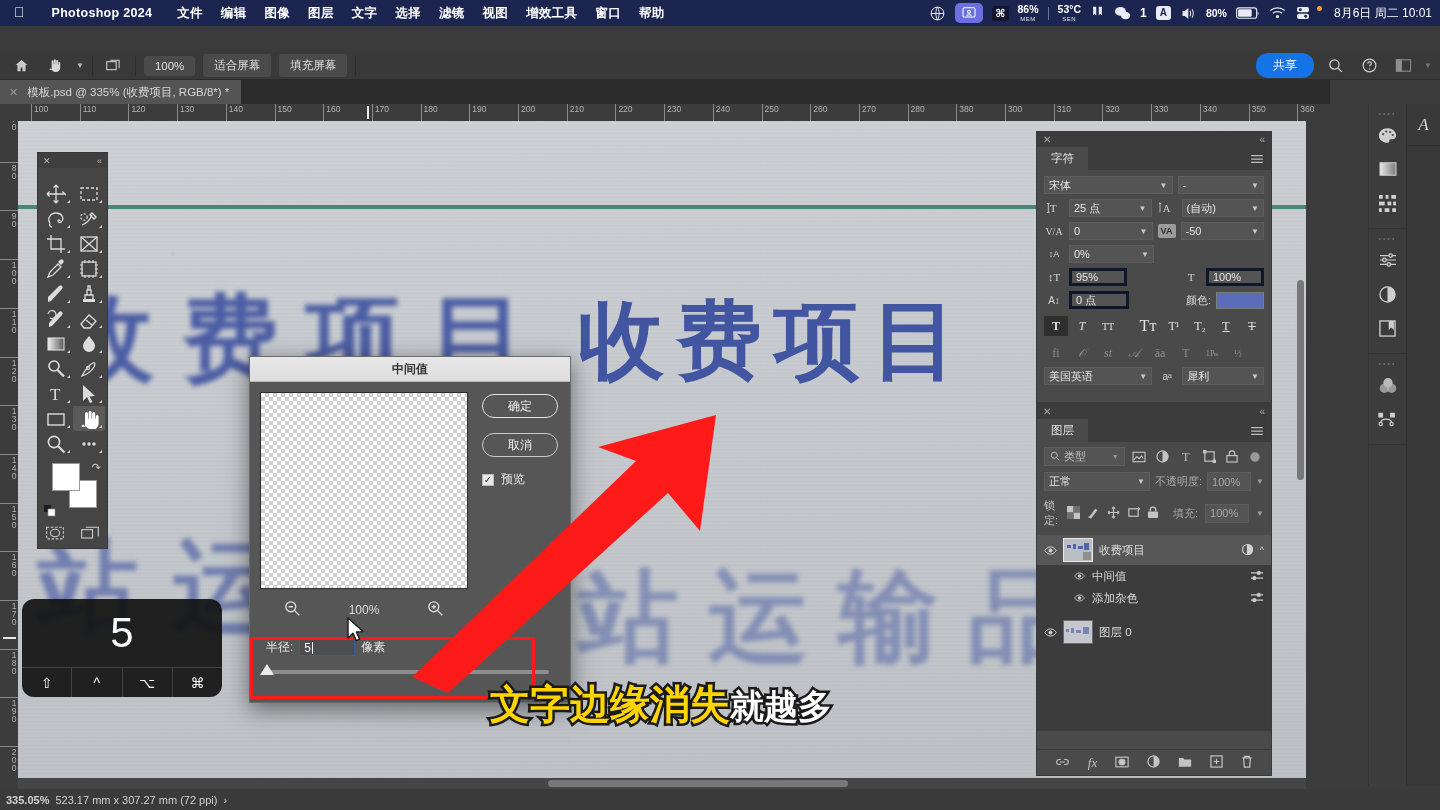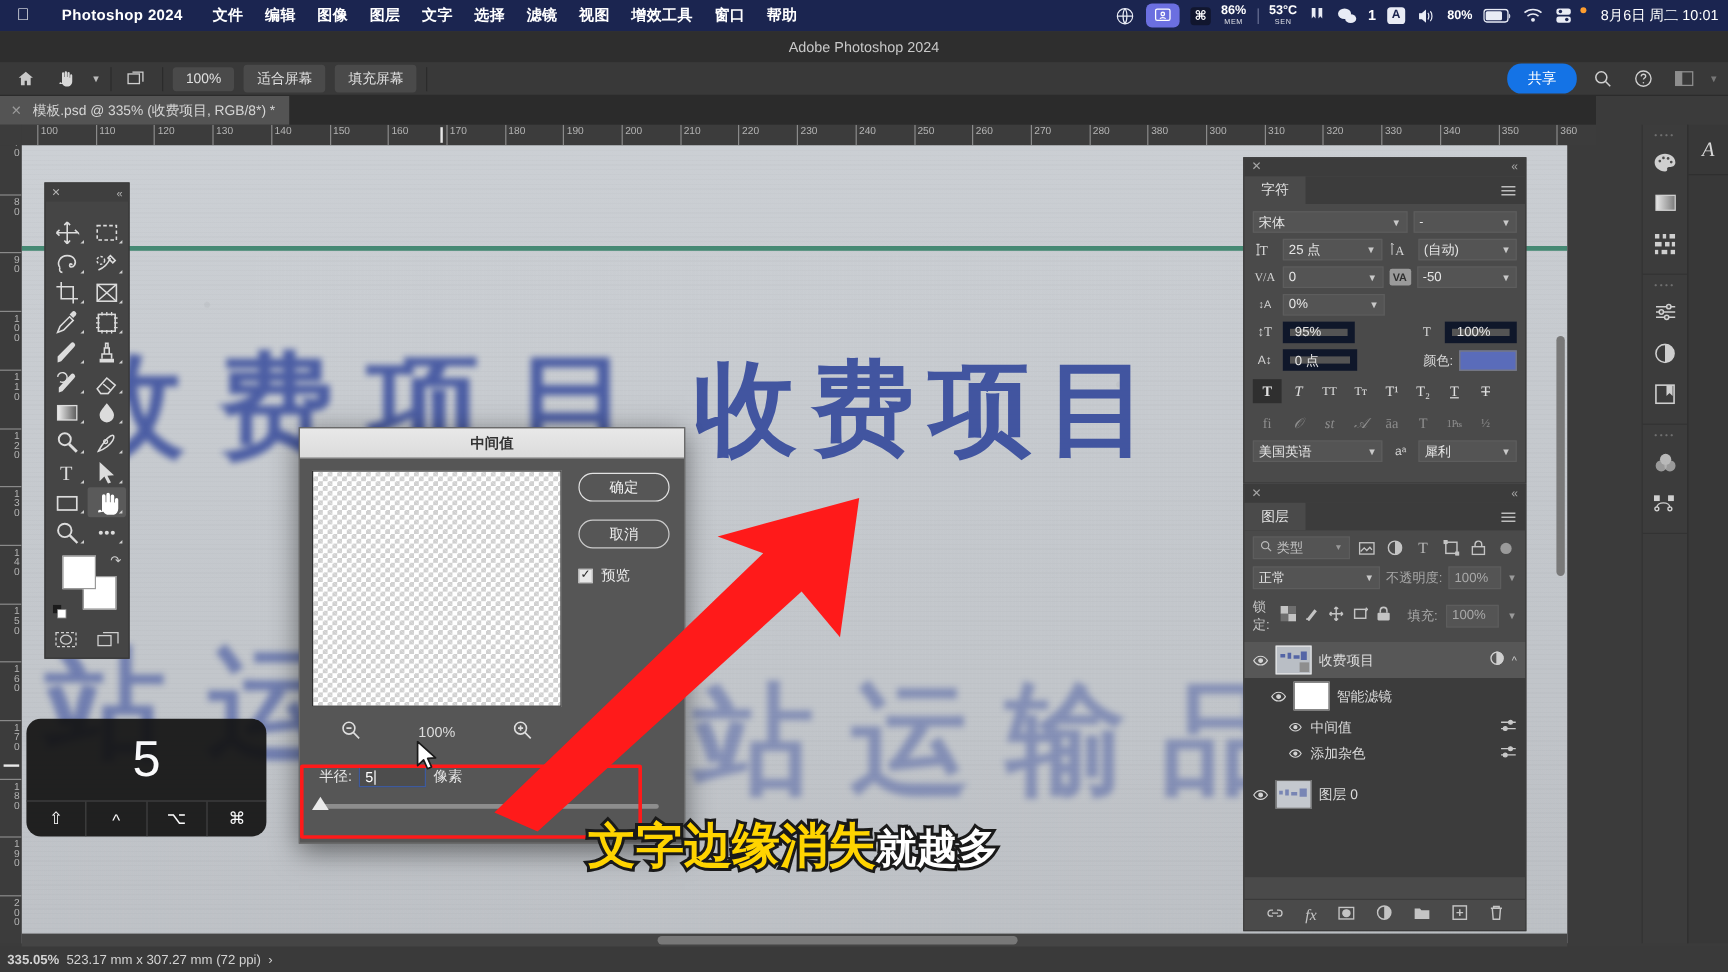--- a/index.html
+++ b/index.html
@@ -175,21 +175,21 @@
                display:flex; align-items:center; }
   .panel-menu { margin-left:auto; display:flex; align-items:center; padding-right:7px; color:#bdbdbd; }
   .ch-body { padding: 6px 7px 7px; }
   .row { display:flex; align-items:center; gap: 5px; margin-bottom: 5px; }
   .field {
     background:#545454; border:1px solid #5d5d5d; height:18px; display:flex; align-items:center;
     color:#e6e6e6; font-size:11px; padding: 0 4px; position:relative; flex: 1;
   }
   .field .cv { flex:1; white-space:nowrap; overflow:hidden; }
   .field .dd { color:#c9c9c9; font-size:8px; padding-left: 3px; }
-  .field.plain { border:6px solid #0f172a; }
+  .field.plain { border:3px solid #0f172a; }
   .minilabel { color:#d8d8d8; font-size:11px; white-space:nowrap; }
   .ic-lbl { width:20px; height:18px; display:flex; align-items:center; justify-content:center;
             color:#d4d4d4; font-size:11px; }
   .color-swatch { width:48px; height:17px; background:#5a6cba; border:1px solid #7b7b7b; }
   .style-row { display:flex; gap:2px; margin: 7px 0 4px; }
   .style-btn { width:24px; height:20px; display:flex; align-items:center; justify-content:center;
                color:#e0e0e0; font-size:12px; font-family:"Liberation Serif", serif; }
   .style-btn.on { background:#2f2f2f; }
   .style-btn.dim { color:#8e8e8e; }
 
@@ -369,23 +369,20 @@
             <rect x="3" y="13" width="18" height="8" rx="3"></rect>
           <circle cx="8" cy="7" r="2.2" fill="#1b2550"></circle>
             <circle cx="16" cy="17" r="2.2" fill="#1b2550"></circle>
         </svg>
       </span>
       <span class="dot-orange"></span>
       <span class="mb-clock">8月6日 周二  10:01</span>
     </div>
   </div>
 
-  <div class="ps-title">
-    <span>Adobe Photoshop 2024</span>
-  </div>
 
   <div class="ps-options">
     <span class="opt-ico">
       <svg width="15" height="15" viewBox="0 0 24 24" fill="#c9c9c9">
           <path d="M12 3 2.5 11h3v10h5v-6h3v6h5V11h3z"></path>
         </svg>
     </span>
     <span class="opt-ico">
       <svg width="16" height="17" viewBox="0 0 24 24" fill="#d8d8d8">
         <path d="M7 11V5.4a1.4 1.4 0 0 1 2.8 0V10h.6V4.2a1.4 1.4 0 0 1 2.8 0V10h.6V5a1.4 1.4 0 0 1 2.8 0v5.8h.6V8a1.3 1.3 0 0 1 2.6 0v7.5c0 3.6-2.6 6.3-6.2 6.3-3 0-4.6-1-6.2-3.2L4 18.6c-.9-1.3.9-2.9 2-1.8L7 18z"></path>
@@ -762,21 +759,21 @@
           <span class="cv">0 点</span>
         </div>
         <span style="flex:1"></span>
         <span class="minilabel">颜色:</span>
         <span class="color-swatch"></span>
       </div>
       <div class="style-row">
         <span class="style-btn on" style="font-weight:bold;">T</span>
         <span class="style-btn" style="font-style:italic;">T</span>
         <span class="style-btn" style="font-size:10px;">TT</span>
-        <span class="style-btn" style="font-size:10px;">Tᴛ</span>
+        <span class="style-btn" style="font-size:16px;margin-left:14px;">Tᴛ</span>
         <span class="style-btn">T¹</span>
         <span class="style-btn">T₂</span>
         <span class="style-btn" style="text-decoration:underline;">T</span>
         <span class="style-btn" style="text-decoration:line-through;">T</span>
       </div>
       <div class="style-row">
         <span class="style-btn dim">fi</span>
         <span class="style-btn dim" style="font-style:italic;">𝒪</span>
         <span class="style-btn dim" style="font-style:italic;">st</span>
         <span class="style-btn dim" style="font-style:italic;">𝒜</span>
@@ -930,30 +927,20 @@
         <span style="flex:1">收费项目</span>
         <span>
           <svg width="13" height="13" viewBox="0 0 14 14" fill="none" stroke="#d0d0d0" stroke-width="1.2">
             <circle cx="7" cy="7" r="5.4"></circle>
               <path d="M7 1.6a5.4 5.4 0 0 1 0 10.8z" fill="#d0d0d0"></path>
             </svg>
         </span>
         <span style="font-size:9px;color:#cfcfcf">^</span>
       </div>
 
-      <div class="ly-row ly-sub">
-        <span class="eye">
-          <svg width="13" height="9" viewBox="0 0 16 11" fill="none" stroke="#d4d4d4" stroke-width="1.2">
-            <path d="M1 5.5S3.5 1 8 1s7 4.5 7 4.5-2.5 4.5-7 4.5-7-4.5-7-4.5z"></path>
-              <circle cx="8" cy="5.5" r="1.9" fill="#d4d4d4"></circle>
-            </svg>
-        </span>
-        <span class="thumb white"></span>
-        <span style="flex:1">智能滤镜</span>
-      </div>
 
       <div class="ly-row" style="padding-left:36px;height:22px">
         <span class="eye">
           <svg width="11" height="8" viewBox="0 0 16 11" fill="none" stroke="#d4d4d4" stroke-width="1.3">
             <path d="M1 5.5S3.5 1 8 1s7 4.5 7 4.5-2.5 4.5-7 4.5-7-4.5-7-4.5z"></path>
               <circle cx="8" cy="5.5" r="1.9" fill="#d4d4d4"></circle>
             </svg>
         </span>
         <span style="flex:1">中间值</span>
         <span>

